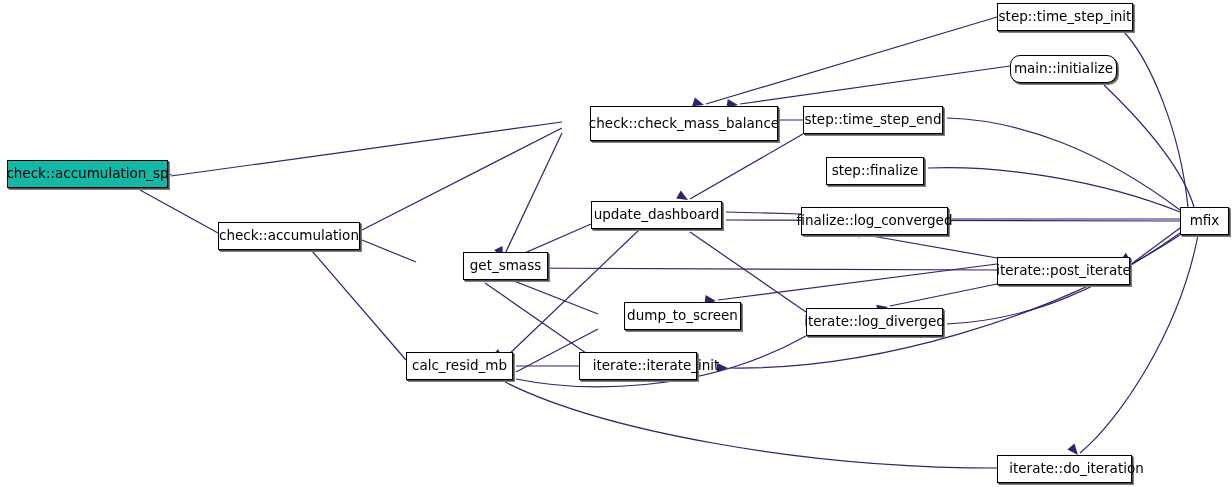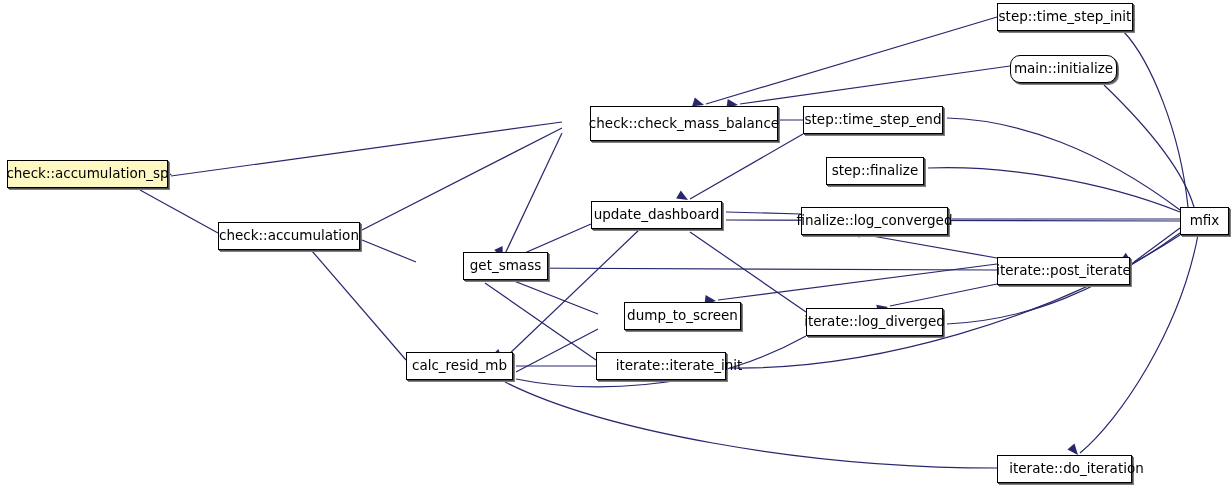--- a/index.html
+++ b/index.html
@@ -7,21 +7,21 @@
        font-family:"DejaVu Sans","Liberation Sans",sans-serif;}
   #graph{position:relative;width:1232px;height:487px;background:#ffffff;}
   #edges{position:absolute;left:0;top:0;width:1232px;height:487px;}
   .node{position:absolute;box-sizing:border-box;
         border:1px solid #000000;
         background:#ffffff;
         box-shadow:1px 1px 0 0 #4d4d4d, 2px 2px 0 0 #808080;
         display:flex;align-items:center;justify-content:center;
         color:#000000;white-space:nowrap;}
   .node .lbl{font-size:13.5px;line-height:1;letter-spacing:0px;}
-  .node.current{background:#fef9c3;}
+  .node.current{background:#14b8a6;}
 </style>
 </head>
 <body>
 
 <div id="graph">
   <svg id="edges" viewBox="0 0 1232 487" xmlns="http://www.w3.org/2000/svg">
       <path d="M 562,122 L 171,176" fill="none" stroke="#27276e" stroke-width="1.2"></path>
       <polygon points="0,0 -11,-4.6 -11,4.6" fill="#27276e" transform="translate(172,175) rotate(377)"></polygon>
       <path d="M 218,233 L 140,190" fill="none" stroke="#27276e" stroke-width="1.2"></path>
       <polygon points="0,0 -11,-4.6 -11,4.6" fill="#27276e" transform="translate(138,189) rotate(389)"></polygon>
@@ -105,21 +105,21 @@
       </div>
       <div class="node" style="left: 562px; top: 106px; width: 188px; height: 35px; margin-left: 28px;">
         <span class="lbl">check::check_mass_balance</span>
       </div>
       <div class="node" style="left: 591px; top: 201px; width: 131px; height: 28px;">
         <span class="lbl">update_dashboard</span>
       </div>
       <div class="node" style="left: 598px; top: 302px; width: 117px; height: 28px; margin-left: 26px;">
         <span class="lbl">dump_to_screen</span>
       </div>
-      <div class="node" style="left: 596px; top: 352px; width: 130px; height: 28px; padding-left: 36px;">
+      <div class="node" style="left: 579px; top: 352px; width: 118px; height: 28px; padding-left: 36px;">
         <span class="lbl">iterate::iterate_init</span>
       </div>
       <div class="node" style="left: 803px; top: 106px; width: 140px; height: 28px;">
         <span class="lbl">step::time_step_end</span>
       </div>
       <div class="node" style="left: 826px; top: 157px; width: 98px; height: 28px;">
         <span class="lbl">step::finalize</span>
       </div>
       <div class="node" style="left: 801px; top: 207px; width: 147px; height: 28px;">
         <span class="lbl">finalize::log_converged</span>

